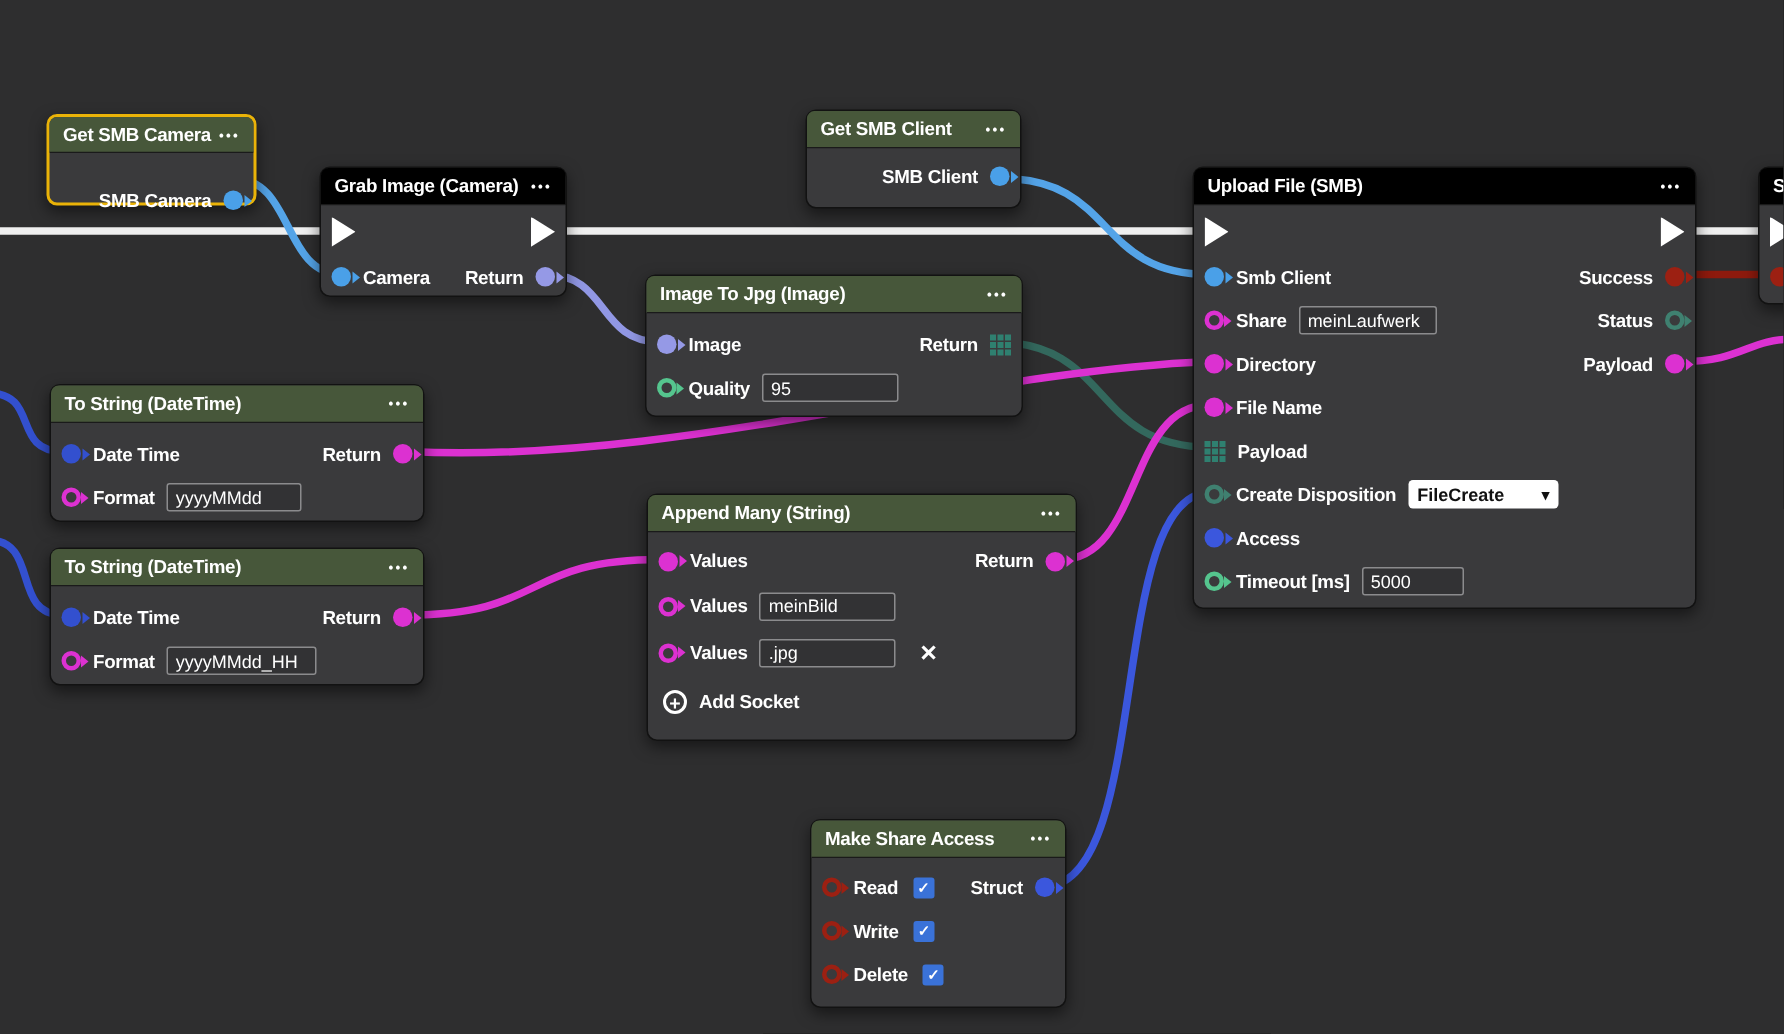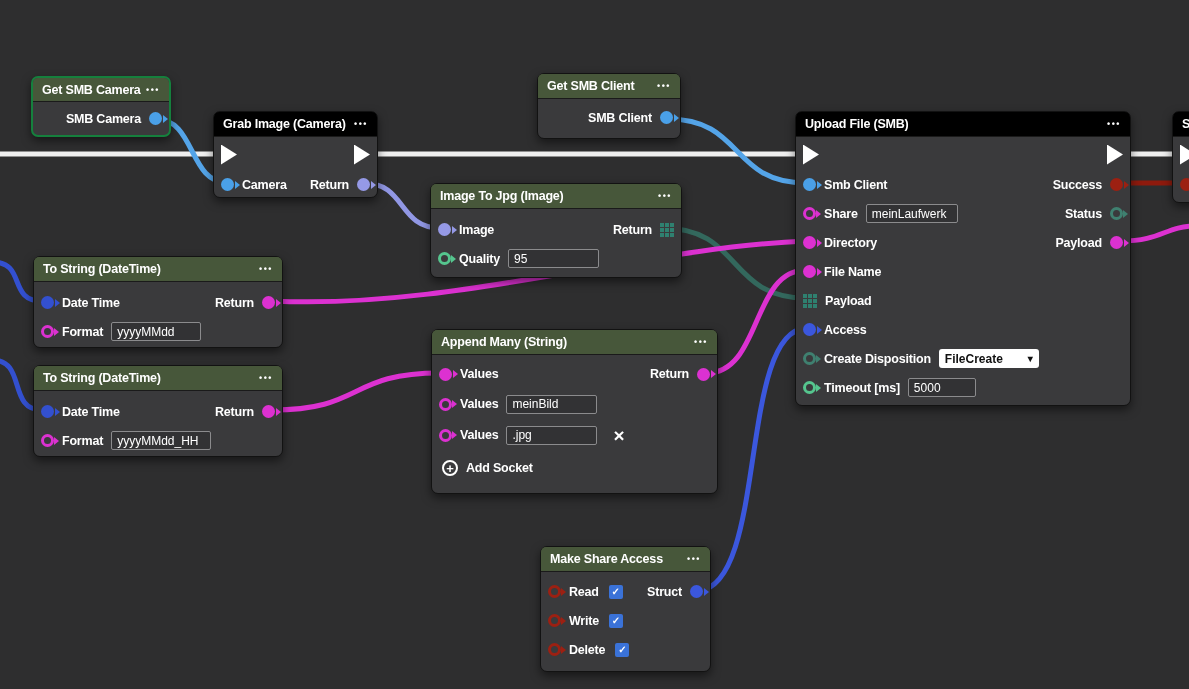--- a/index.html
+++ b/index.html
@@ -13,21 +13,21 @@
   #wires { position:absolute; left:0; top:0; z-index:1; }
   #wires path { fill:none; stroke-linecap:round; }
 
   .node {
     position:absolute; z-index:2;
     background:#3a3a3c;
     border:1.5px solid #121212;
     border-radius:7px;
     box-shadow:0 4px 10px rgba(0,0,0,.5);
   }
-  .node.selected { border:2px solid #15803d; }
+  .node.selected { border:2px solid #eab308; }
   .hdr {
     display:flex; align-items:center; justify-content:space-between;
     height:25px; padding:0 9px;
     border-radius:5px 5px 0 0;
     border-bottom:1px solid #1a1a1a;
   }
   .hdr.green { background:#47573a; }
   .hdr.navy  { background:#000000; }
   .title { font-size:12.5px; font-weight:700; letter-spacing:-.2px; white-space:nowrap; }
   .menu  { font-size:9px; letter-spacing:1.5px; font-weight:700; color:#fff; cursor:pointer; }
@@ -111,21 +111,21 @@
       <path d="M699,591 C768,583 738,332 806,328" stroke="#3b57dd" stroke-width="5"></path>
       <path d="M1121,183 L1184,183" stroke="#8e1a0d" stroke-width="5"></path>
       <path d="M1121,241 C1162,241 1165,226 1196,226" stroke="#dc31d1" stroke-width="5"></path>
     </svg>
 
   <div class="node selected" style="left:31px;top:76px;width:140px;height:61px">
     <div class="hdr green" style="height:24px">
       <span class="title">Get SMB Camera</span>
       <span class="menu">•••</span>
     </div>
-    <div class="body" style="padding-top:2px">
+    <div class="body" style="padding-top:17px">
       <div class="row out">
         <span class="lbl">SMB Camera</span>
         <span class="pin" style="--c:#4aa0e8"></span>
       </div>
     </div>
   </div>
 
   <div class="node" style="left:213px;top:111px;width:165px;height:87px">
     <div class="hdr navy">
       <span class="title">Grab Image (Camera)</span>
@@ -311,32 +311,32 @@
       </div>
       <div class="row">
         <span class="pin" style="--c:#dc31d1"></span>
         <span class="lbl">File Name</span>
       </div>
       <div class="row">
         <span class="gridicon"></span>
         <span class="lbl">Payload</span>
       </div>
       <div class="row">
-        <span class="pin" style="--c:#3b57dd"></span>
-        <span class="lbl">Access</span>
-      </div>
-      <div class="row">
         <span class="pin open" style="--c:#3f8070"></span>
         <span class="lbl">Create Disposition</span>
         <span class="select" style="width:100px">
           <span>FileCreate</span>
           <span class="chev">▾</span>
         </span>
       </div>
       <div class="row">
+        <span class="pin" style="--c:#3b57dd"></span>
+        <span class="lbl">Access</span>
+      </div>
+      <div class="row">
         <span class="pin open" style="--c:#55c58e"></span>
         <span class="lbl">Timeout [ms]</span>
         <input class="tfield" style="width: 68px;" readonly="" value="5000">
       </div>
     </div>
   </div>
 
   <div class="node" style="left:540px;top:546px;width:171px;height:126px">
     <div class="hdr green">
       <span class="title">Make Share Access</span>

